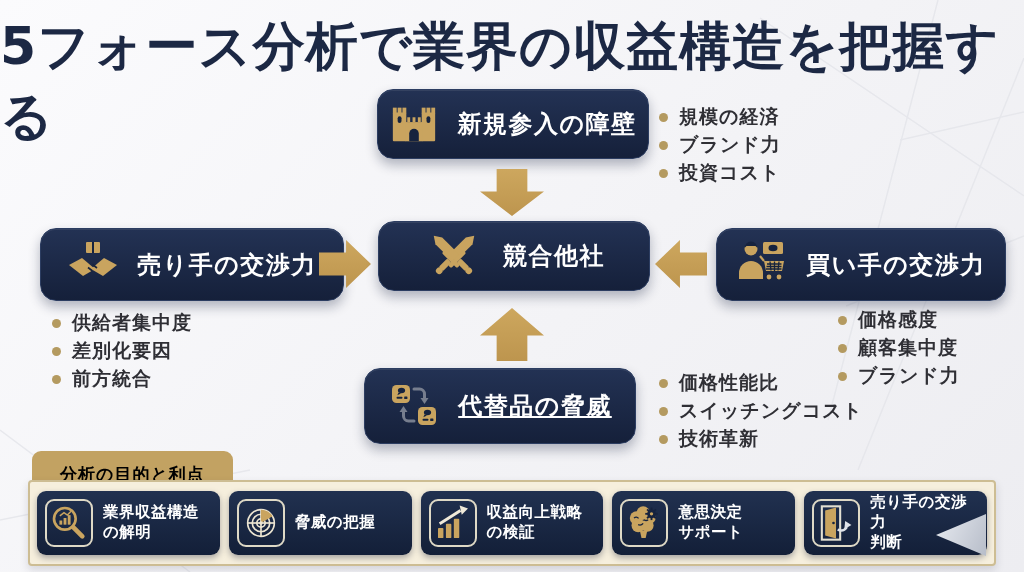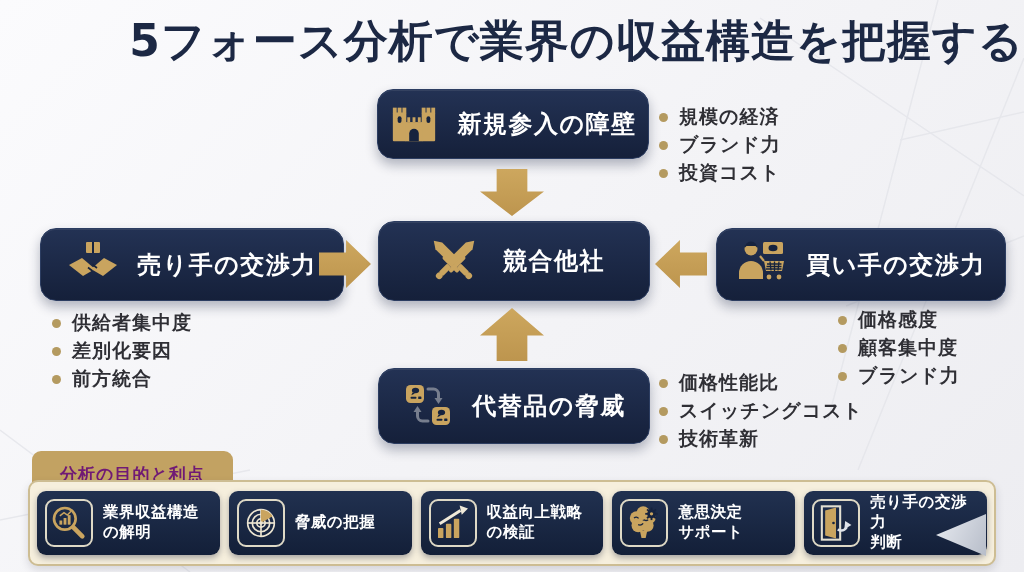--- a/index.html
+++ b/index.html
@@ -2,34 +2,34 @@
 <html><head>
 <meta charset="utf-8">
 <style>
   * { margin:0; padding:0; box-sizing:border-box; }
   html,body { width:1024px; height:572px; }
   body { font-family:"DejaVu Sans","Liberation Sans",sans-serif; }
   .stage { position:relative; width:1024px; height:572px; overflow:hidden;
            background:linear-gradient(135deg,#fbfbfd 0%,#f3f3f6 55%,#ededf1 100%); }
   .bg-lines { position:absolute; inset:0; pointer-events:none; }
 
-  .page-title { position:absolute; top:12px; left:0; width:100%; text-align:right;
-
-                font-size:44px; font-weight:900; color:#1c2844; letter-spacing:1px; }
+  .page-title { position:absolute; top:12px; left:0; width:100%; text-align:left;
+
+                font-size:52px; font-weight:900; color:#1c2844; letter-spacing:1px; }
 
   .force { position:absolute; display:flex; align-items:center; gap:18px; padding:0 24px;
            background:linear-gradient(180deg,#233254 0%,#15203a 100%);
            border:1px solid #2c3d61; border-radius:16px; color:#ffffff;
            box-shadow:0 6px 12px rgba(15,25,55,.30), inset 0 1px 0 rgba(255,255,255,.08);justify-content:center; }
   .force .label { font-size:24px; font-weight:800; letter-spacing:1.5px; white-space:nowrap; }
   .f-top    { left:377px; top:89px;  width:272px; height:70px; }
   .f-left   { left:40px;  top:228px; width:304px; height:73px; }
-  .f-center { left:378px; top:221px; width:272px; height:80px; justify-content:center; padding:0 10px; }
+  .f-center { left:378px; top:221px; width:272px; height:70px; justify-content:center; padding:0 10px; }
   .f-right  { left:716px; top:228px; width:290px; height:73px; }
-  .f-bottom { left:378px; top:368px; width:272px; height:76px; }
+  .f-bottom { left:364px; top:368px; width:272px; height:76px;text-decoration:underline; }
   .ficon { flex:none; display:flex; align-items:center; justify-content:center; }
 
   .arrow { position:absolute; background:linear-gradient(180deg,#cda75e,#bd954e); }
   .a-down  { left:480px; top:169px; width:64px; height:47px;
              clip-path:polygon(26% 0,74% 0,74% 48%,100% 48%,50% 100%,0 48%,26% 48%); }
   .a-up    { left:480px; top:308px; width:64px; height:53px;
              clip-path:polygon(50% 0,100% 52%,74% 52%,74% 100%,26% 100%,26% 52%,0 52%); }
   .a-right { left:319px; top:240px; width:52px; height:48px;
              clip-path:polygon(0 26%,52% 26%,52% 0,100% 50%,52% 100%,52% 74%,0 74%); }
   .a-left  { left:655px; top:240px; width:52px; height:48px;
@@ -38,25 +38,25 @@
   .bullets { position:absolute; list-style:none; }
   .bullets li { display:flex; align-items:center; gap:11px; height:28px;
                 font-size:19px; font-weight:600; color:#2f2f35; letter-spacing:1px; white-space:nowrap; }
   .dot { flex:none; width:9px; height:9px; border-radius:50%; background:#b49a60; }
   .b-entrants    { left:659px; top:103px; }
   .b-suppliers   { left:52px;  top:309px; }
   .b-buyers      { left:838px; top:306px; }
   .b-substitutes { left:659px; top:369px; }
 
   .benefits-tab { position:absolute; left:32px; top:451px; height:46px; padding:0 28px;
-                  display:flex; align-items:center; background:#c2a262; color:#701a75;
+                  display:flex; align-items:center; background:#c2a262; color:#000000;
                   font-size:17px; font-weight:800; letter-spacing:1px;
                   border-radius:9px 9px 0 0; }
   .benefits-bar { position:absolute; left:28px; top:480px; width:968px; height:86px;
-                  background:#f6efdd; border:2px solid #cdbd93; border-radius:10px;
+                  background:#f6efdd; border:2px solid #cdbd93; border-radius:4px;
                   box-shadow:0 4px 9px rgba(40,40,60,.15);
                   display:flex; align-items:center; gap:9px; padding:0 7px; }
   .benefit { flex:1 1 0; height:64px; display:flex; align-items:center; gap:10px; padding:0 6px 0 8px;
              background:linear-gradient(180deg,#213150,#131f38); border-radius:9px; color:#fff;
              box-shadow:0 3px 6px rgba(20,25,50,.35); position:relative; }
   .icon-frame { flex:none; width:48px; height:48px; border:2px solid #ded9c6; border-radius:9px;
                 display:flex; align-items:center; justify-content:center; }
   .benefit .blabel { font-size:15.5px; font-weight:800; line-height:1.28;
                      letter-spacing:.5px; white-space:pre-line; }
 

